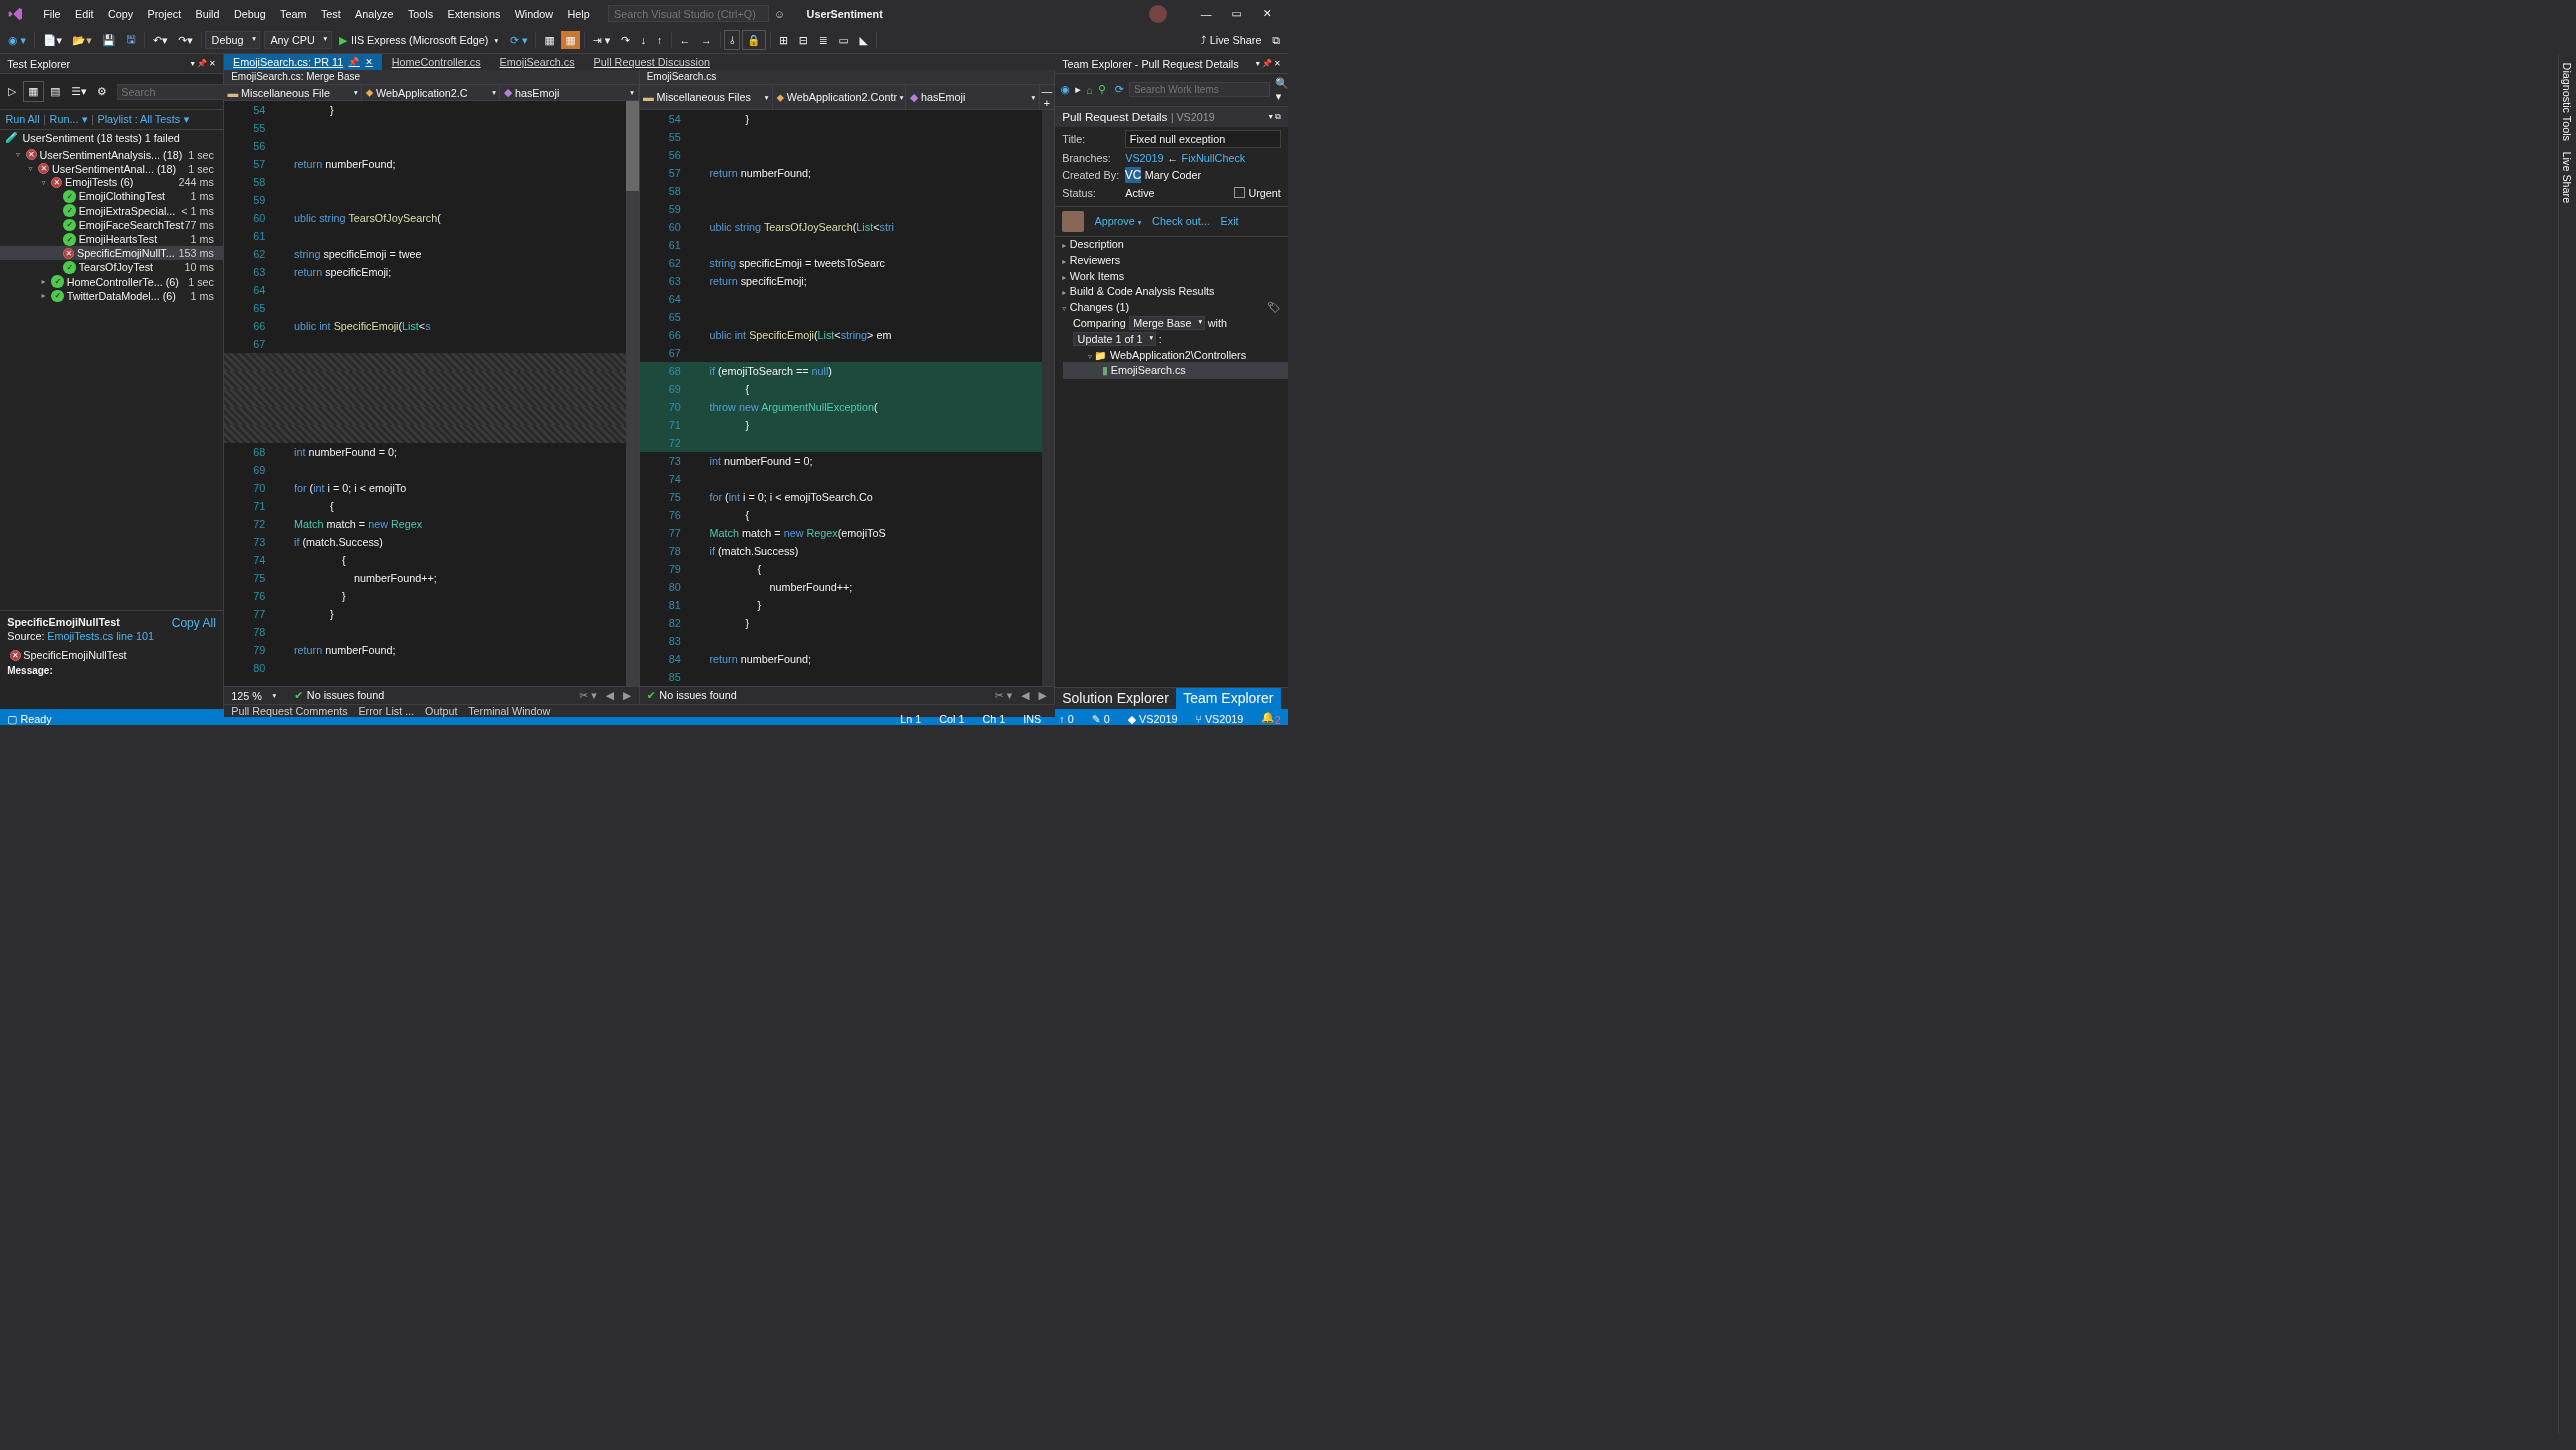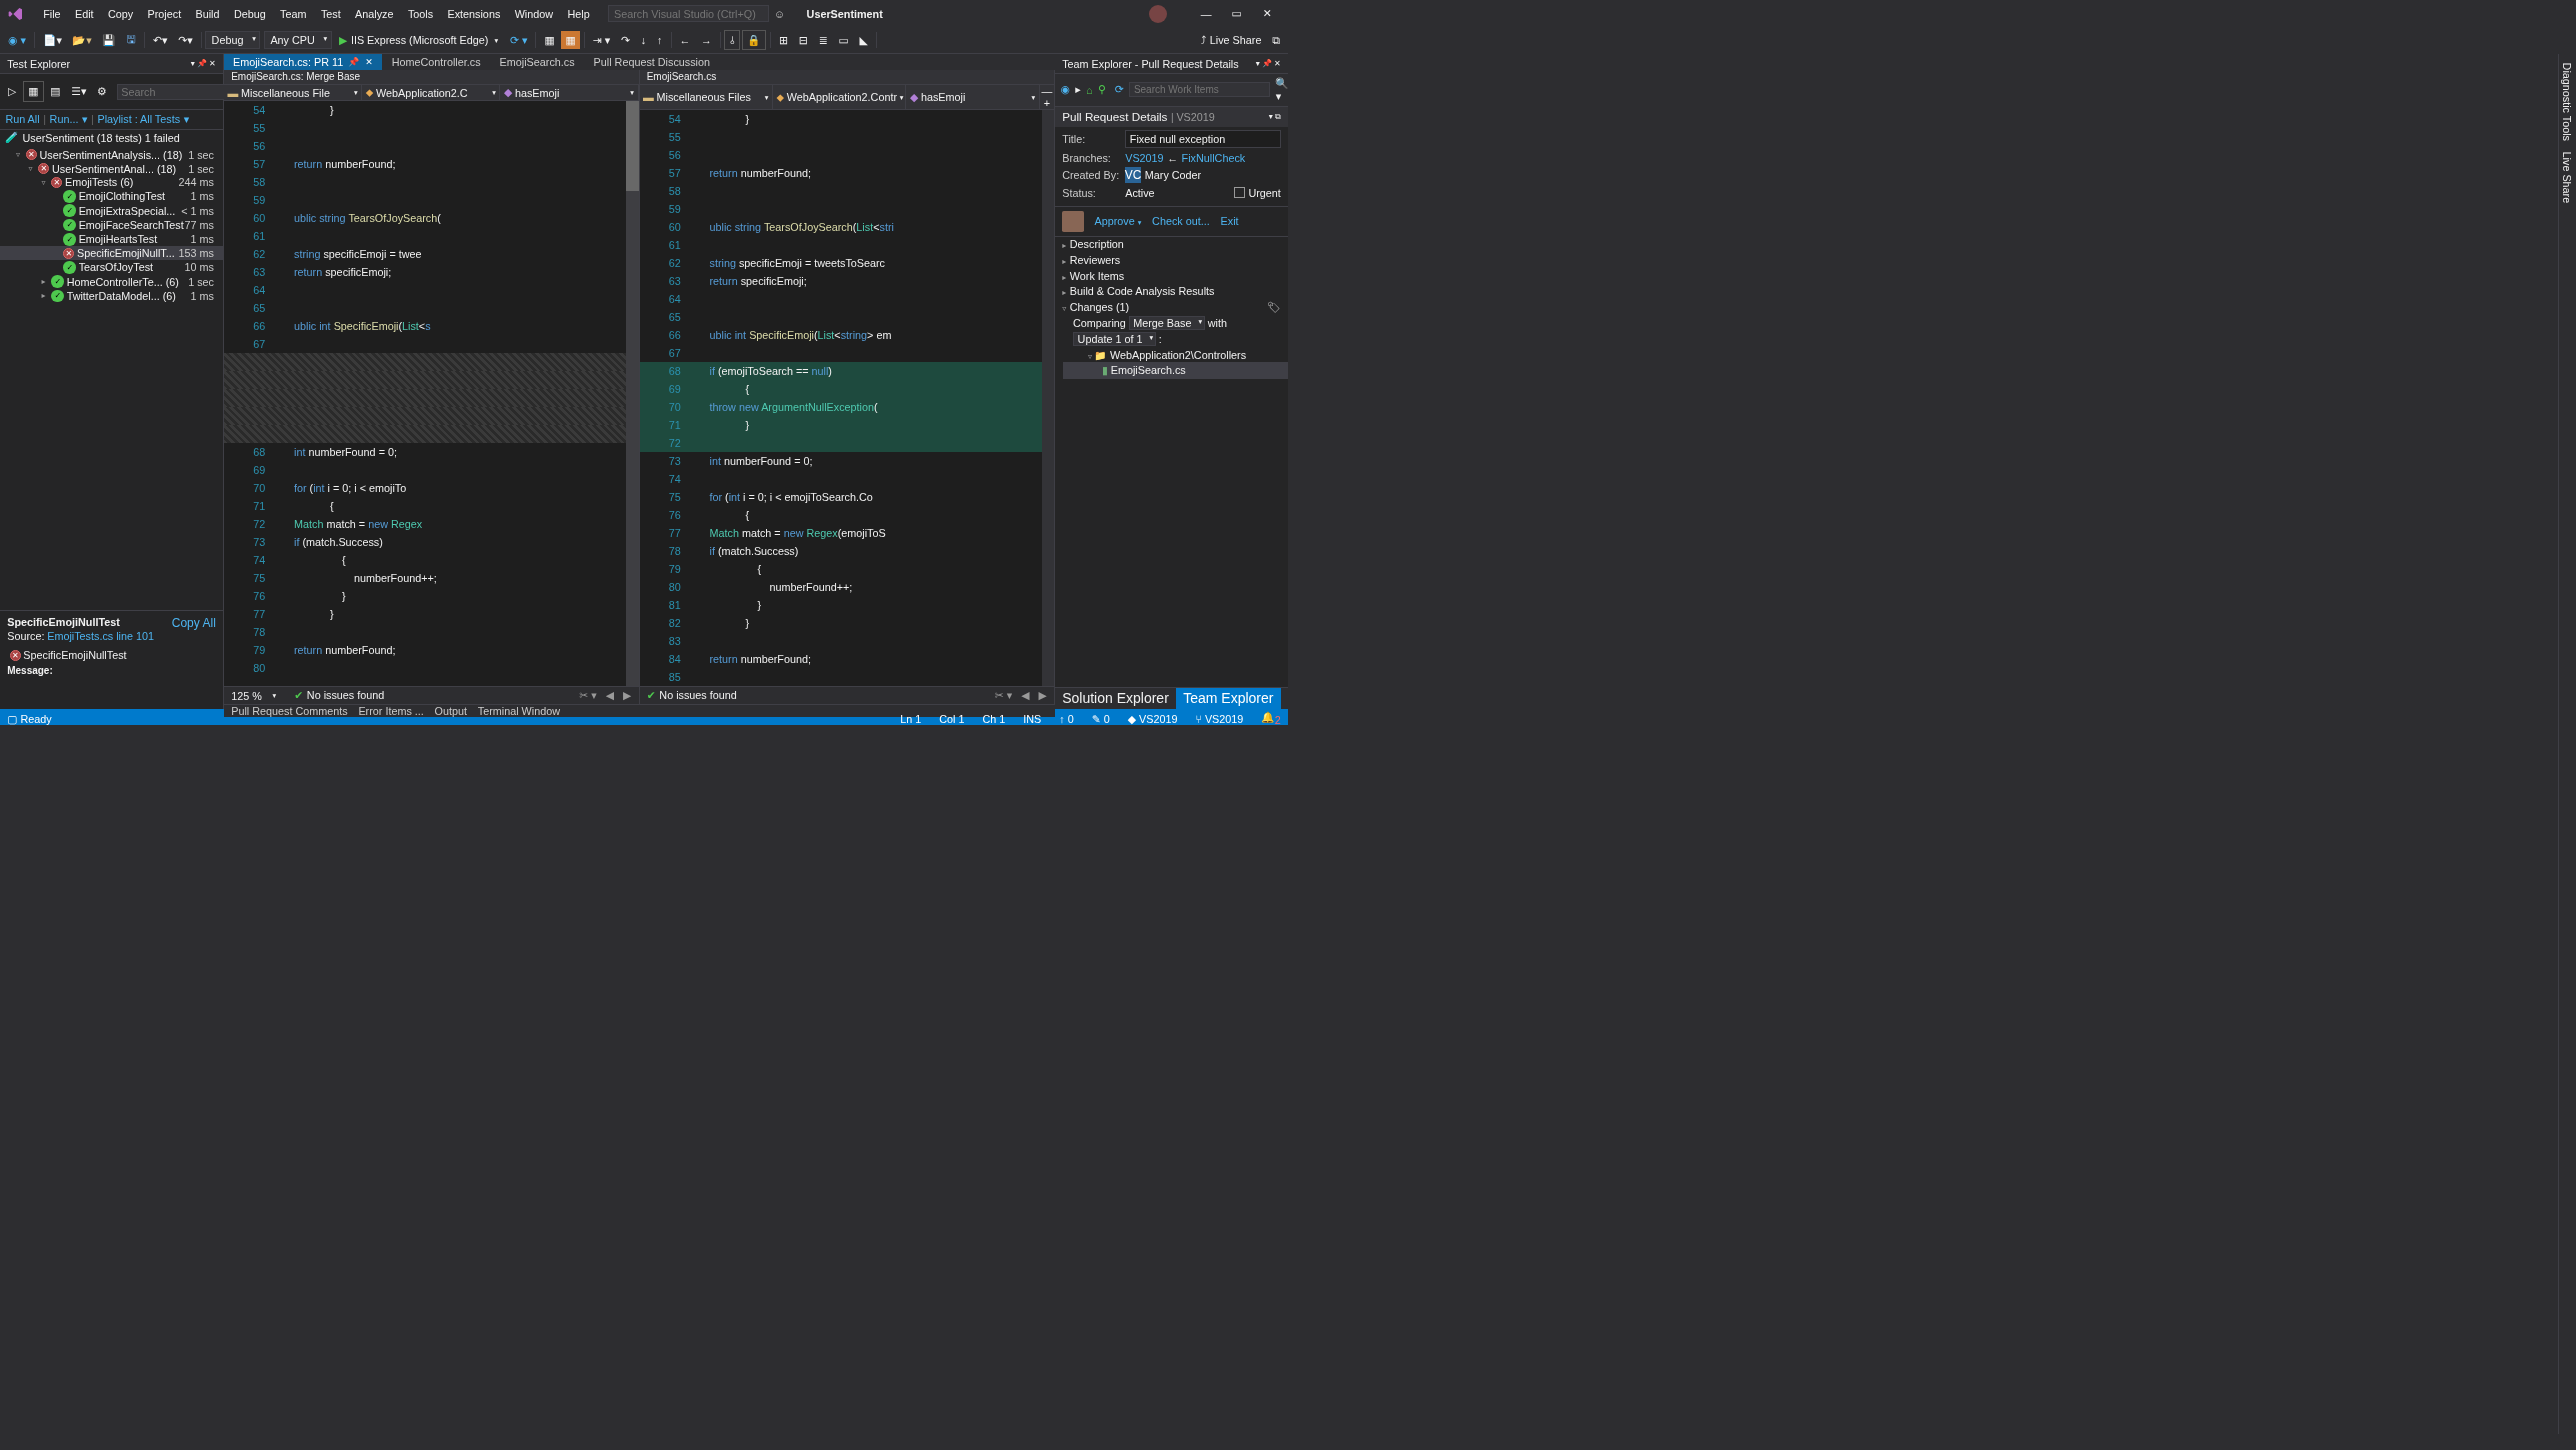--- a/index.html
+++ b/index.html
@@ -37,21 +37,21 @@
 .te-indent-4 { padding-left: 50px; }
 .expander { width: 10.8px; display: inline-block; text-align: center; cursor: pointer; font-size: 8px; color: #999; }
 .status-icon { width: 12.5px; height: 12.5px; margin: 0 2.7px; display: inline-flex; align-items: center; justify-content: center; border-radius: 50%; font-size: 8px; }
 .status-pass { background: #4ec94e; color: #000; }
 .status-fail { background: #a44; color: #fff; border: 1.8px solid #d86666; width: 10.8px; height: 10.8px; }
 .te-detail { border-top: 0.9px solid #3f3f46; padding: 5.4px 7.2px; height: 99px; }
 .te-detail-title { font-weight: 600; }
 .copy-all { float: right; color: #4db4f0; cursor: pointer; font-size: 12px; }
 .source-link { color: #4db4f0; }
 .editor-area { flex: 1; display: flex; flex-direction: column; }
-.doc-tabs { height: 20px; background: #2d2d30; display: flex; align-items: flex-end; }
+.doc-tabs { height: 20px; background: #2d2d30; display: flex; align-items: flex-end; text-decoration: underline; }
 .doc-tab { padding: 1.8px 9px; display: flex; align-items: center; gap: 5.4px; color: #ccc; cursor: pointer; border-right: 0.9px solid #2d2d30; }
 .doc-tab.active { background: #0e639c; color: #fff; }
 .doc-close { font-size: 9px; }
 .diff-container { flex: 1; display: flex; }
 .diff-pane { flex: 1; display: flex; flex-direction: column; background: #1e1e1e; border-right: 0.9px solid #3f3f46; min-width: 0; }
 .pane-header { padding: 1.8px 7.2px; background: #333337; border-bottom: 0.9px solid #3f3f46; font-size: 10px; }
 .nav-bar { display: flex; border-bottom: 0.9px solid #3f3f46; }
 .nav-dropdown { flex: 1; background: #333337; border-right: 0.9px solid #3f3f46; padding: 0.9px 3.6px; font-size: 10px; display: flex; align-items: center; gap: 2.7px; white-space: nowrap; overflow: hidden; }
 .nav-dropdown::after { content: "▾"; margin-left: auto; font-size: 7.2px; }
 .code-view { flex: 1; overflow: hidden; position: relative; }
@@ -631,21 +631,21 @@
           <div class="ruler"></div>
         </div>
         <div class="editor-footer">
           <span><span class="issues-ok">✔</span><span>No issues found</span></span>
           <span style="margin-left:auto;color:#999">✂ ▾ &nbsp; ◀ &nbsp; ▶</span>
         </div>
       </div>
     </div>
     <div class="bottom-tabs" id="output-tabs">
         <span>Pull Request Comments</span>
-        <span>Error Items ...</span>
+        <span>Error List ...</span>
         <span>Output</span>
         <span>Terminal Window</span>
       </div>
   </div>
 
   <div class="team-explorer">
     <div class="panel-title">
       <span>Team Explorer - Pull Request Details</span>
       <span class="spacer"></span>
       <span style="font-size:8px">▾ 📌 ✕</span>

